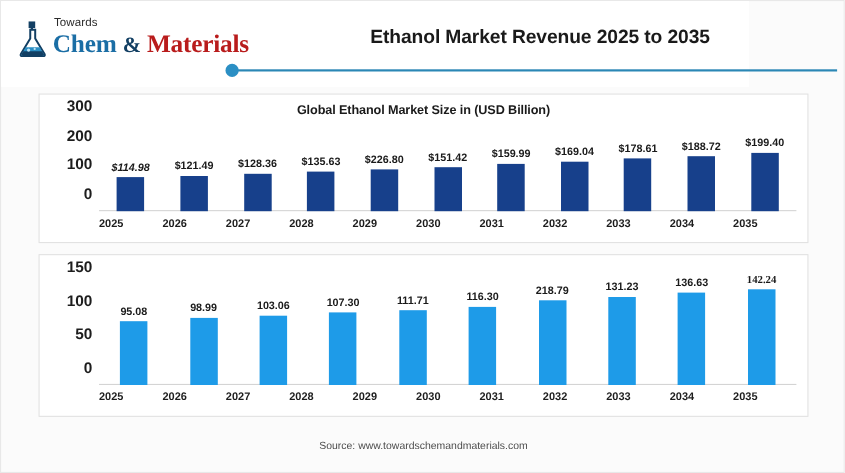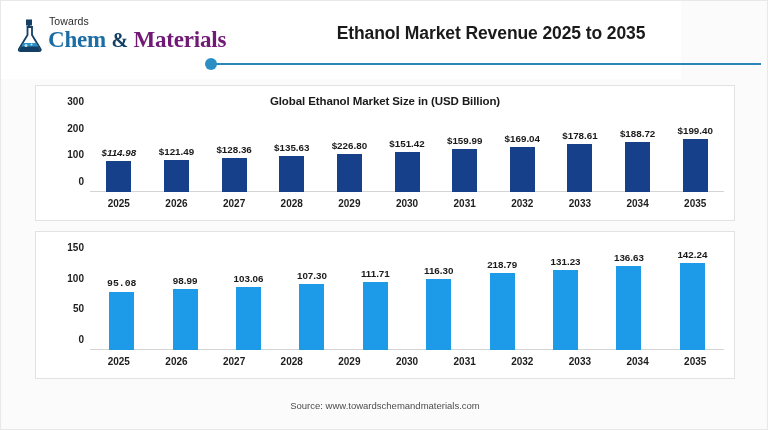--- a/index.html
+++ b/index.html
@@ -62,21 +62,21 @@
 
   #logo-main {
     font-family: "Liberation Serif", serif;
     font-size: 23px;
     font-weight: bold;
     color: #1b6ea5;
     letter-spacing: -.2px;
     white-space: nowrap;
   }
   #logo-main .amp { color: #123f63; font-size: 20px; }
-  #logo-main .mat { color: #701a75; }
+  #logo-main .mat { color: #b91c1c; }
 
   #main-title {
     position: absolute;
     left: 240px;
     top: 22px;
     width: 500px;
     text-align: center;
     font-size: 17.5px;
     font-weight: bold;
     color: #1a1a1a;
@@ -135,21 +135,21 @@
   .yaxis {
     position: absolute;
     left: 8px;
     top: 0;
     width: 44px;
     bottom: 28px;
   }
   .ytick {
     position: absolute;
     right: 4px;
-    font-size: 10px;
+    font-size: 14px;
     font-weight: bold;
     color: #1d1d1d;
     transform: translateY(-50%);
     text-align: right;
   }
 
   .axis-line {
     position: absolute;
     left: 54px;
     right: 10px;
@@ -201,21 +201,20 @@
     position: absolute;
     left: 54px;
     right: 10px;
     bottom: 4px;
     height: 22px;
     display: flex;
     justify-content: space-between;
   }
   .xtick {
     flex: 1 1 0;
-    text-align: center;
     font-size: 10px;
     font-weight: bold;
     color: #1d1d1d;
     padding-top: 4px;
   }
 
   
   #source {
     position: absolute;
     left: 0;
@@ -333,21 +332,21 @@
     <div class="plot">
       <div class="yaxis" id="yaxis-volume">
           <div class="ytick" style="bottom: 0%;">0</div>
           <div class="ytick" style="bottom: 33.3333%;">50</div>
           <div class="ytick" style="bottom: 66.6667%;">100</div>
           <div class="ytick" style="bottom: 100%;">150</div>
         </div>
       <div class="axis-line" id="axis-volume"></div>
       <div class="bars" id="bars-volume">
           <div class="barslot">
-            <div class="barlabel" style="bottom: calc(63.3867% + 3px); font-family: Liberation Mono, monospace;">95.08</div>
+            <div class="barlabel" style="bottom: calc(63.3867% + 3px);">95.08</div>
             <div class="bar panel-volume-bar" style="height: 63.3867%; background: rgb(30, 155, 232);"></div>
           </div>
           <div class="barslot">
             <div class="barlabel" style="bottom: calc(65.9933% + 3px);">98.99</div>
             <div class="bar panel-volume-bar" style="height: 65.9933%; background: rgb(30, 155, 232);"></div>
           </div>
           <div class="barslot">
             <div class="barlabel" style="bottom: calc(68.7067% + 3px);">103.06</div>
             <div class="bar panel-volume-bar" style="height: 68.7067%; background: rgb(30, 155, 232);"></div>
           </div>
@@ -369,21 +368,21 @@
           </div>
           <div class="barslot">
             <div class="barlabel" style="bottom: calc(87.4867% + 3px);">131.23</div>
             <div class="bar panel-volume-bar" style="height: 87.4867%; background: rgb(30, 155, 232);"></div>
           </div>
           <div class="barslot">
             <div class="barlabel" style="bottom: calc(91.0867% + 3px);">136.63</div>
             <div class="bar panel-volume-bar" style="height: 91.0867%; background: rgb(30, 155, 232);"></div>
           </div>
           <div class="barslot">
-            <div class="barlabel" style="bottom: calc(94.8267% + 3px);">142.24</div>
+            <div class="barlabel" style="bottom: calc(94.8267% + 3px); font-family: Liberation Serif, serif;">142.24</div>
             <div class="bar panel-volume-bar" style="height: 94.8267%; background: rgb(30, 155, 232);"></div>
           </div>
         </div>
       <div class="xaxis" id="xaxis-volume">
           <div class="xtick">2025</div>
           <div class="xtick">2026</div>
           <div class="xtick">2027</div>
           <div class="xtick">2028</div>
           <div class="xtick">2029</div>
           <div class="xtick">2030</div>

